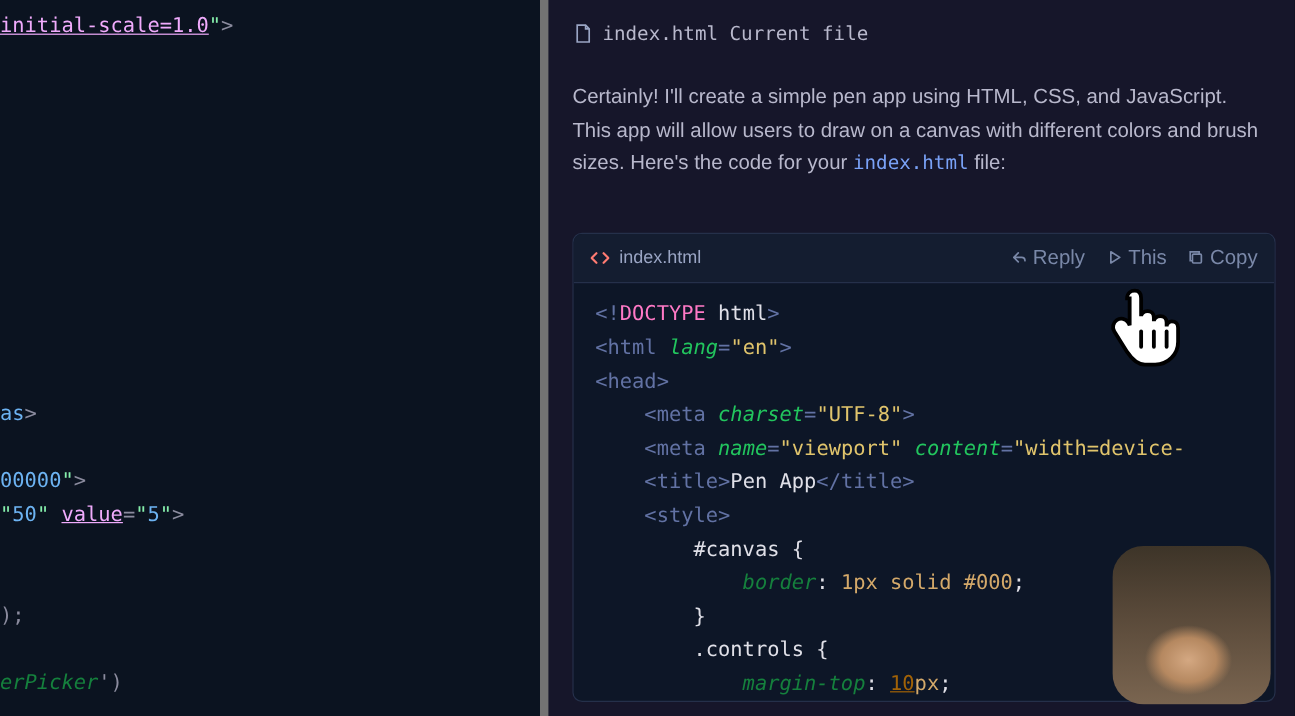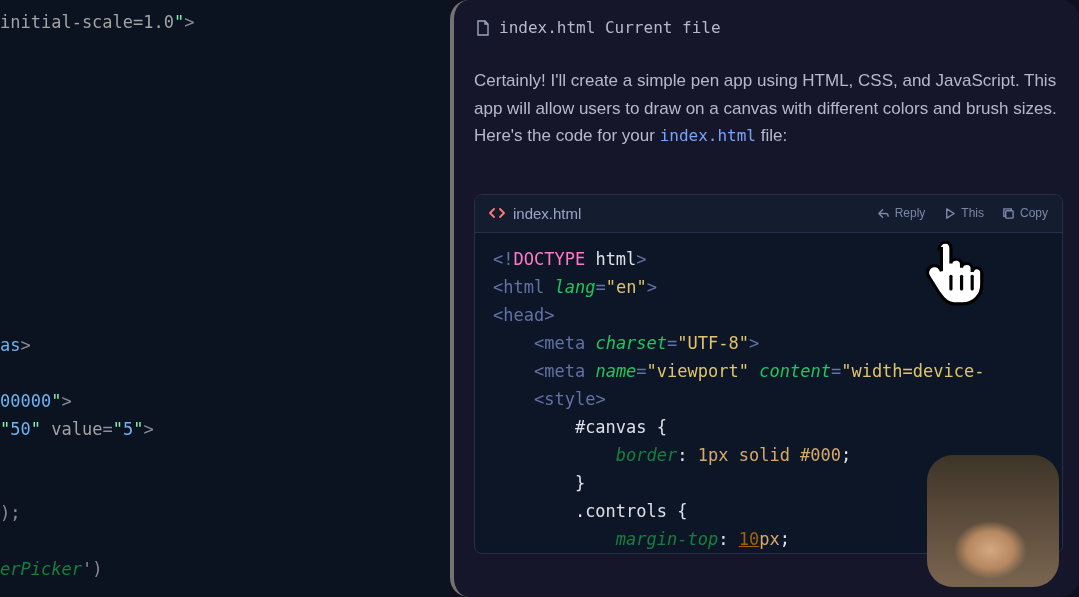--- a/index.html
+++ b/index.html
@@ -27,32 +27,31 @@
       height: 100%;
       background: #0b1320;
       padding: 8px 0 0 0;
       overflow: hidden;
       position: relative;
     }
     .right-panel {
       flex: 1;
       height: 100%;
       background: #16162a;
-      border-left: 4px solid #737373;
+      border-left: 7px solid #737373;
       padding: 18px 0 0 20px;
       overflow: hidden;
       position: relative;
-      border-radius: 19px;
     }
     .code-line {
       white-space: pre;
       line-height: 1.65;
       font-size: 17px;
     }
-    .tok-attr { color: #a3a3a3; }
+    .tok-attr { color: #f0abfc; text-decoration: underline; }
     .tok-op { color: #8b8b9e; }
     .tok-str { color: #86efac; }
     .tok-punct { color: #8b8b9e; }
     .tok-val { color: #6db3f2; }
     .tok-css-prop { color: #15803d; font-style: italic; }
     .tok-css-val { color: #d4a96a; }
     .tok-css-num { color: #a16207; text-decoration: underline; }
     .tok-tag { color: #6272a4; }
     .tok-tag-angle { color: #6272a4; }
     .tok-doctype { color: #ff79c6; }
@@ -120,21 +119,21 @@
     .code-actions {
       display: flex;
       gap: 18px;
       align-items: center;
     }
     .code-action {
       display: flex;
       align-items: center;
       gap: 5px;
       color: #7a88a8;
-      font-size: 12px;
+      font-size: 17px;
       font-family: -apple-system, sans-serif;
       cursor: pointer;
     }
     .action-icon {
       width: 13px;
       height: 13px;
     }
     .code-body {
       padding: 12px 18px 0 18px;
       font-size: 17px;
@@ -226,20 +225,21 @@
             <span>Copy</span>
           </div>
         </div>
       </div>
       <div class="code-body">
         <div class="code-line"><span class="tok-tag-angle">&lt;!</span><span class="tok-doctype">DOCTYPE</span> <span class="tok-text">html</span><span class="tok-tag-angle">&gt;</span></div>
         <div class="code-line"><span class="tok-tag-angle">&lt;</span><span class="tok-tag">html</span> <span class="tok-attrname">lang</span><span class="tok-tag-angle">=</span><span class="tok-attrval">"<span>en</span>"</span><span class="tok-tag-angle">&gt;</span></div>
         <div class="code-line"><span class="tok-tag-angle">&lt;</span><span class="tok-tag">head</span><span class="tok-tag-angle">&gt;</span></div>
         <div class="code-line">    <span class="tok-tag-angle">&lt;</span><span class="tok-tag">meta</span> <span class="tok-attrname">charset</span><span class="tok-tag-angle">=</span><span class="tok-attrval">"<span>UTF-8</span>"</span><span class="tok-tag-angle">&gt;</span></div>
         <div class="code-line">    <span class="tok-tag-angle">&lt;</span><span class="tok-tag">meta</span> <span class="tok-attrname">name</span><span class="tok-tag-angle">=</span><span class="tok-attrval">"<span>viewport</span>"</span> <span class="tok-attrname">content</span><span class="tok-tag-angle">=</span><span class="tok-attrval">"<span>width=device-</span></span></div>
+        <div class="code-line">    <span class="tok-tag-angle">&lt;</span><span class="tok-tag">title</span><span class="tok-tag-angle">&gt;</span><span class="tok-text">Pen App</span><span class="tok-tag-angle">&lt;/</span><span class="tok-tag">title</span><span class="tok-tag-angle">&gt;</span></div>
         <div class="code-line">    <span class="tok-tag-angle">&lt;</span><span class="tok-tag">style</span><span class="tok-tag-angle">&gt;</span></div>
         <div class="code-line">        <span class="tok-sel">#canvas</span> <span class="tok-text">{</span></div>
         <div class="code-line">            <span class="tok-css-prop">border</span><span class="tok-text">:</span> <span class="tok-css-val">1px solid #000</span><span class="tok-text">;</span></div>
         <div class="code-line">        <span class="tok-text">}</span></div>
         <div class="code-line">        <span class="tok-sel">.controls</span> <span class="tok-text">{</span></div>
         <div class="code-line">            <span class="tok-css-prop">margin-top</span><span class="tok-text">:</span> <span class="tok-css-num">10</span><span class="tok-css-val">px</span><span class="tok-text">;</span></div>
       </div>
     </div>
   </div>
 </div>

